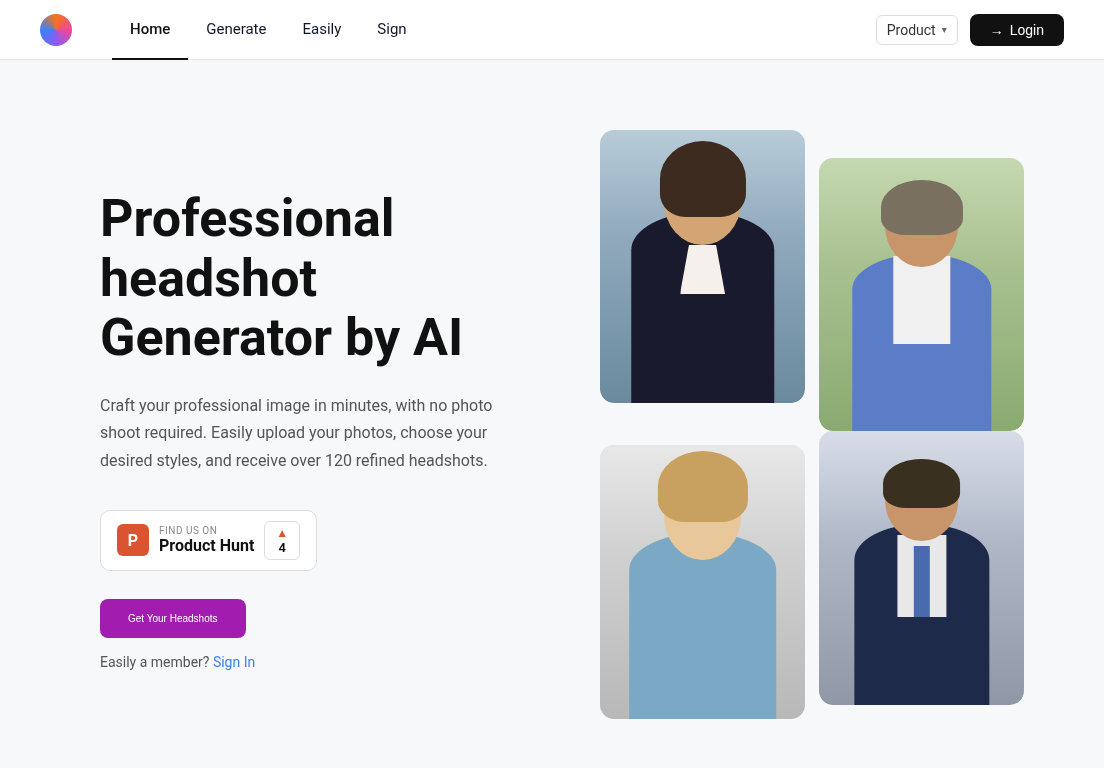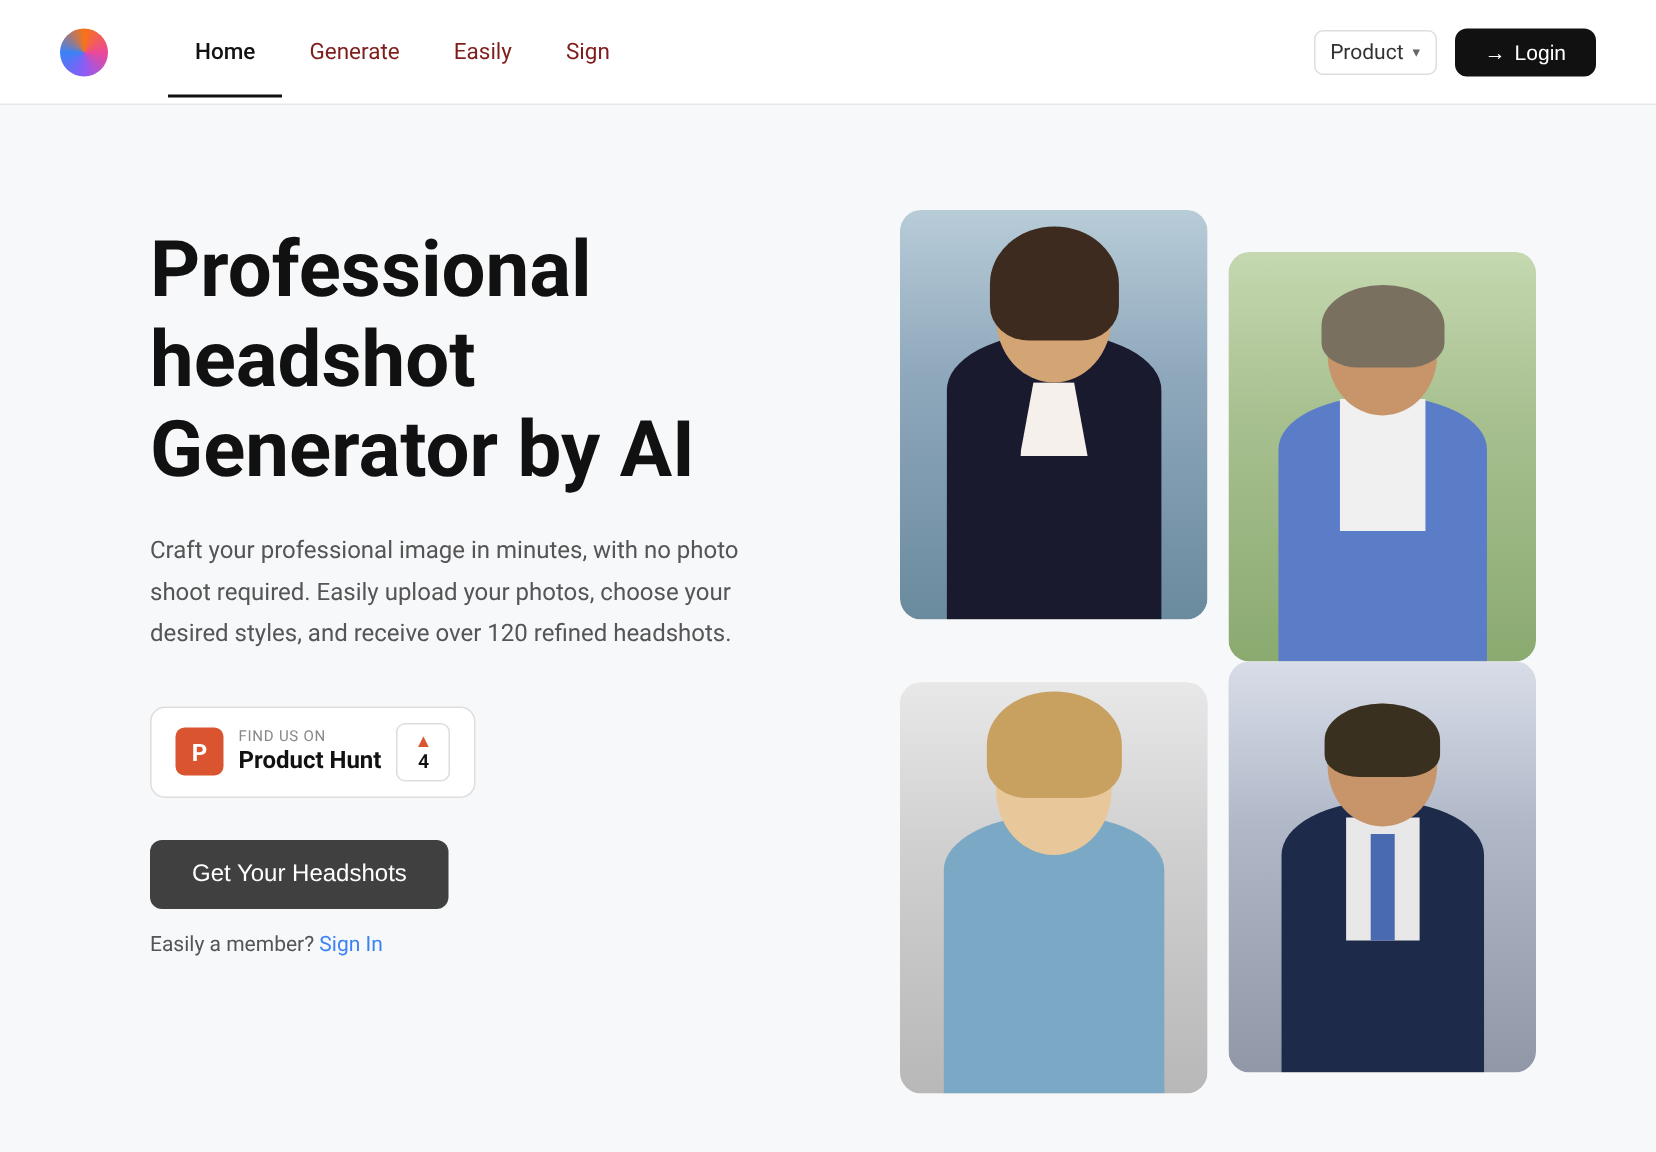--- a/index.html
+++ b/index.html
@@ -10,21 +10,21 @@
       width: 1104px;
     }
 
     
     header {
       background: #fff;
       border-bottom: 1px solid #e8e8e8;
       display: flex;
       align-items: center;
       padding: 0 40px;
-      height: 70px;
+      height: 60px;
       position: relative;
     }
     .logo-wrap {
       display: flex;
       align-items: center;
       gap: 8px;
       margin-right: 40px;
     }
     .logo-circle {
       width: 32px;
@@ -32,21 +32,21 @@
       border-radius: 50%;
       background: conic-gradient(from 0deg, #f97316, #ec4899, #8b5cf6, #3b82f6, #f97316);
     }
     nav {
       display: flex;
       gap: 0;
     }
     .nav-item {
       padding: 20px 18px;
       font-size: 15px;
-      color: #7f1d1d;
+      color: #0f172a;
       cursor: pointer;
       border-bottom: 2px solid transparent;
       text-decoration: none;
     }
     .nav-item.active {
       color: #111;
       border-bottom: 2px solid #111;
       font-weight: 500;
     }
     .header-right {
@@ -88,20 +88,21 @@
     .main {
       display: flex;
       padding: 60px 80px 60px 100px;
       gap: 40px;
       min-height: 708px;
     }
     .left-panel {
       flex: 0 0 460px;
       display: flex;
       flex-direction: column;
+      justify-content: center;
       padding-top: 20px;
     }
     .hero-title {
       font-size: 52px;
       font-weight: 700;
       color: #111;
       line-height: 1.15;
       margin-bottom: 24px;
     }
     .hero-desc {
@@ -165,26 +166,26 @@
       color: #da552f;
     }
     .ph-count {
       font-size: 13px;
       font-weight: 600;
       color: #111;
     }
 
     
     .cta-btn {
-      background: #404040;
+      background: #a21caf;
       color: #fff;
       border: none;
       border-radius: 8px;
       padding: 14px 28px;
-      font-size: 16px;
+      font-size: 10px;
       font-weight: 500;
       cursor: pointer;
       width: fit-content;
       margin-bottom: 16px;
     }
     .trusted-text {
       font-size: 14px;
       color: #3b82f6;
       margin-bottom: 12px;
     }

